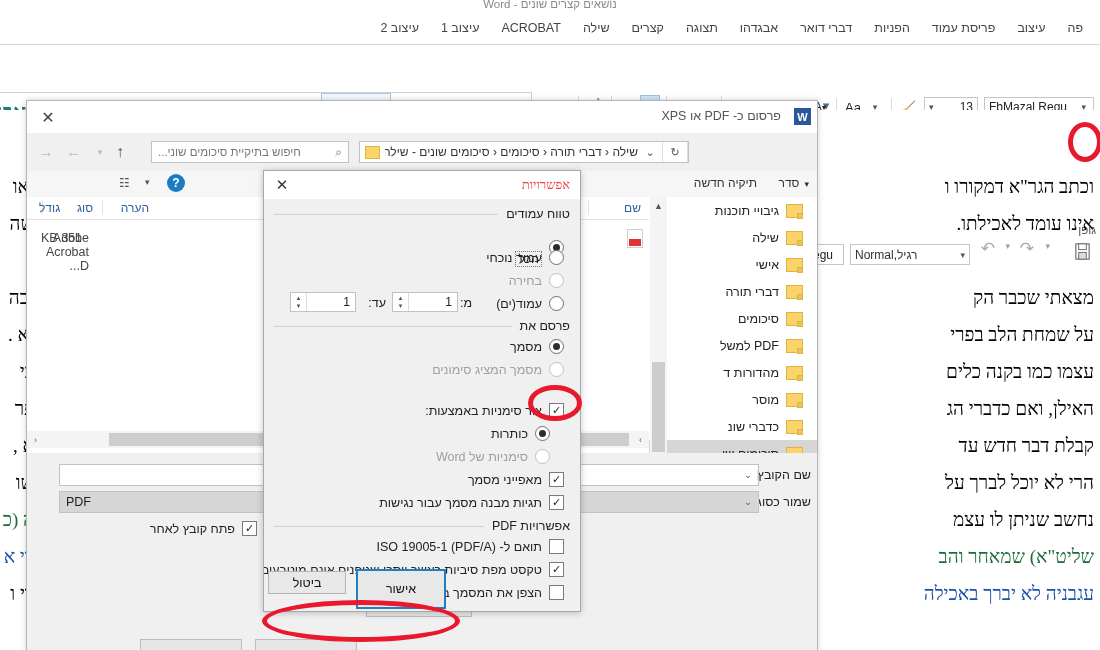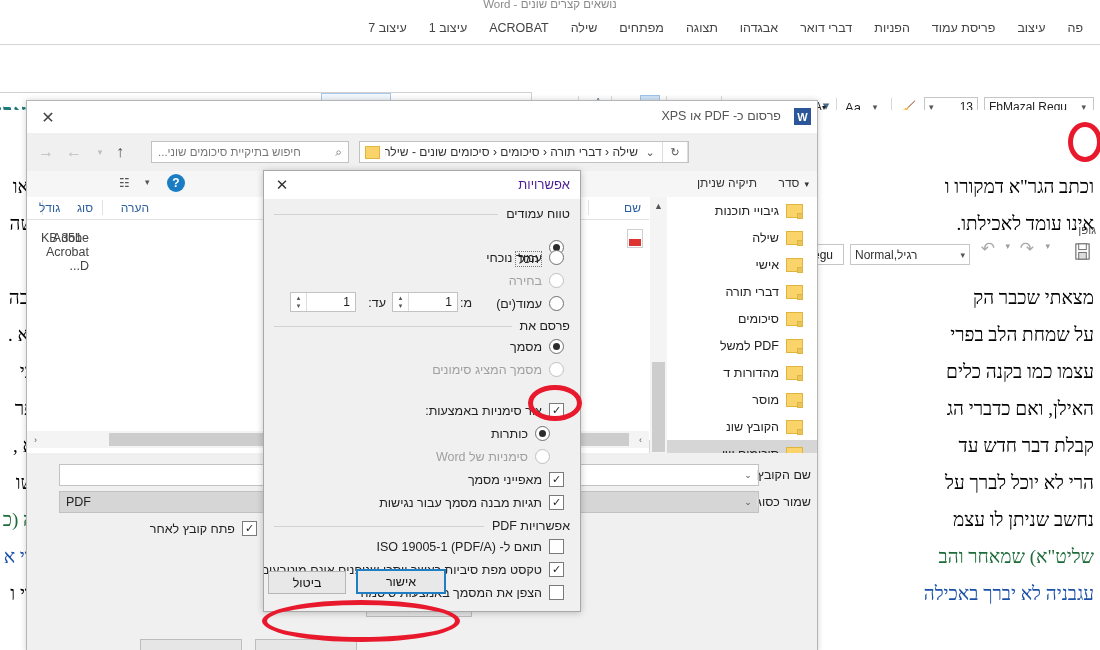--- a/index.html
+++ b/index.html
@@ -163,41 +163,41 @@
     vertical-align:middle;flex:none;}
   .optline{position:absolute;display:flex;align-items:center;direction:rtl;
     font-size:12.5px;color:#222;white-space:nowrap;}
   .optline .lbl{margin-right:7px;}
 
   
   #options{position:absolute;left:263px;top:170px;width:316px;height:440px;
     background:#f0f0f0;border:1px solid #a8a8a8;box-shadow:0 1px 7px rgba(0,0,0,.22);
     direction:rtl;overflow:hidden;}
   #op-title{position:absolute;right:0;top:0;width:316px;height:28px;background:#fff;}
-  #op-title-text{position:absolute;right:10px;top:6px;font-size:13px;color:#4c1d95;}
+  #op-title-text{position:absolute;right:10px;top:6px;font-size:13px;color:#ef4444;font-family:Liberation Serif, serif;}
   #op-close{position:absolute;left:8px;top:4px;width:20px;height:20px;font-size:15px;color:#333;
     display:flex;align-items:center;justify-content:center;}
   .grp-head{position:absolute;display:flex;align-items:center;direction:rtl;width:296px;right:10px;}
   .grp-head .t{font-size:12.5px;color:#222;white-space:nowrap;margin-left:8px;}
   .grp-head .ln{flex:1;height:1px;background:#d2d2d2;}
   .radio{width:13px;height:13px;border-radius:50%;border:1px solid #6f6f6f;background:#fff;
     display:inline-flex;align-items:center;justify-content:center;flex:none;}
   .radio.on:after{content:"";width:7px;height:7px;border-radius:50%;background:#2c2c2c;}
   .radio.dis{border-color:#c0c0c0;}
   .opt-row{position:absolute;display:flex;align-items:center;direction:rtl;
     font-size:12.5px;color:#222;white-space:nowrap;}
   .opt-row .lbl{margin-right:7px;}
   .opt-row.dis .lbl{color:#a0a0a0;}
   .spin{position:absolute;width:66px;height:20px;border:1px solid #c2c2c2;background:#fff;
     display:flex;align-items:center;direction:ltr;box-sizing:border-box;}
   .spin .v{flex:1;text-align:right;padding-right:5px;font-size:12px;color:#222;}
   .spin .arrows{width:15px;height:100%;border-right:1px solid #ddd;display:flex;
     flex-direction:column;align-items:center;justify-content:center;font-size:7px;color:#555;line-height:8px;}
   .dotted{border:1px dotted #777;padding:0 2px;margin-top:24px;}
-  #op-ok{position:absolute;left:92px;top:398px;width:90px;height:25px;
+  #op-ok{position:absolute;left:92px;top:398px;width:90px;height:40px;
     background:#e8e8e8;border:2px solid #1f7ec4;display:flex;align-items:center;
     justify-content:center;font-size:12.5px;color:#111;box-sizing:border-box;}
   #op-cancel{position:absolute;left:4px;top:400px;width:78px;height:23px;
     background:#e8e8e8;border:1px solid #b5b5b5;display:flex;align-items:center;
     justify-content:center;font-size:12.5px;color:#111;box-sizing:border-box;}
 
   
   .redring{position:absolute;border:5px solid #e8192c;border-radius:50%;
     pointer-events:none;box-sizing:border-box;}
 </style>
@@ -211,25 +211,25 @@
   </div>
 
   <div id="ribbon-tabs">
       <div class="rtab">פה</div>
       <div class="rtab">עיצוב</div>
       <div class="rtab">פריסת עמוד</div>
       <div class="rtab">הפניות</div>
       <div class="rtab">דברי דואר</div>
       <div class="rtab">אבגדהו</div>
       <div class="rtab">תצוגה</div>
-      <div class="rtab">מפתחים</div>
+      <div class="rtab">קצרים</div>
       <div class="rtab">שילה</div>
       <div class="rtab">ACROBAT</div>
       <div class="rtab">עיצוב 1</div>
-      <div class="rtab">עיצוב 7</div>
+      <div class="rtab">עיצוב 2</div>
     </div>
   <div id="ribbon-underline"></div>
 
   <div id="ribbon-body">
     <div id="styles-gallery">
         <div class="style-cell">
           <div class="style-sample" style="color: rgb(31, 122, 122); font-size: 21px; font-weight: bold;">אבגד</div>
           <div class="style-name">Heading 1</div>
         </div>
         <div class="style-cell">
@@ -408,21 +408,21 @@
     <div id="searchbox">
       <span style="font-size:12px;color:#777">⌕</span>
       <span id="search-ph">חיפוש בתיקיית סיכומים שוני...</span>
     </div>
   </div>
 
   <div id="sa-toolbar">
     <div id="tb-order">
       <span style="font-size:9px;margin-left:5px">▾</span><span>סדר</span>
     </div>
-    <div id="tb-newfolder">תיקיה שניתן</div>
+    <div id="tb-newfolder">תיקיה חדשה</div>
     <div id="view-ico">☷</div>
     <div id="view-caret">▾</div>
     <div id="help-ico">?</div>
   </div>
 
   <div id="folder-pane">
       <div class="folder-row">
         <span class="fico"></span>
         <span>גיבויי תוכנות</span>
       </div>
@@ -449,21 +449,21 @@
       <div class="folder-row">
         <span class="fico"></span>
         <span>מהדורות ד</span>
       </div>
       <div class="folder-row">
         <span class="fico"></span>
         <span>מוסר</span>
       </div>
       <div class="folder-row">
         <span class="fico"></span>
-        <span>הקובץ שונ</span>
+        <span>כדברי שונ</span>
       </div>
       <div class="folder-row sel">
         <span class="fico"></span>
         <span>סיכומים שו</span>
       </div>
       <div class="folder-row">
         <span class="fico"></span>
         <span>דברים שונ</span>
       </div>
     </div>

